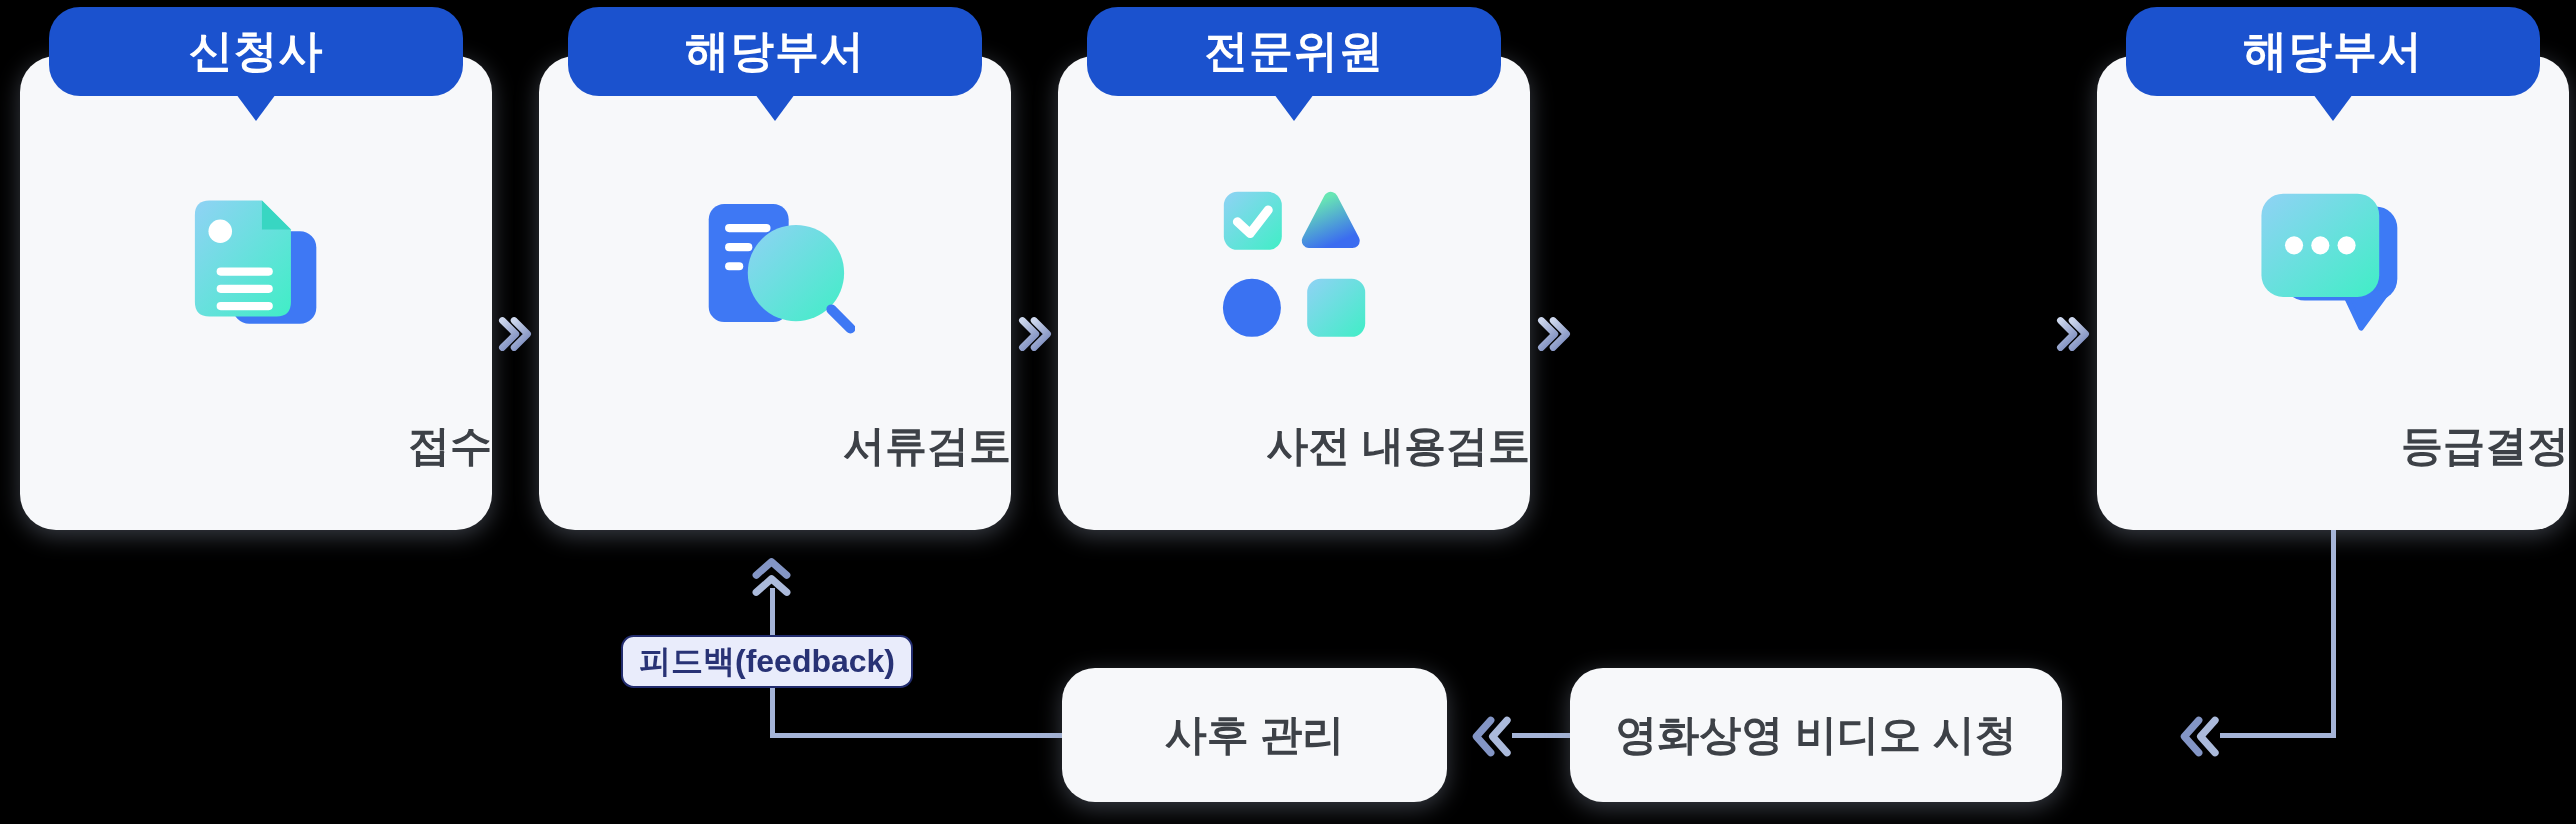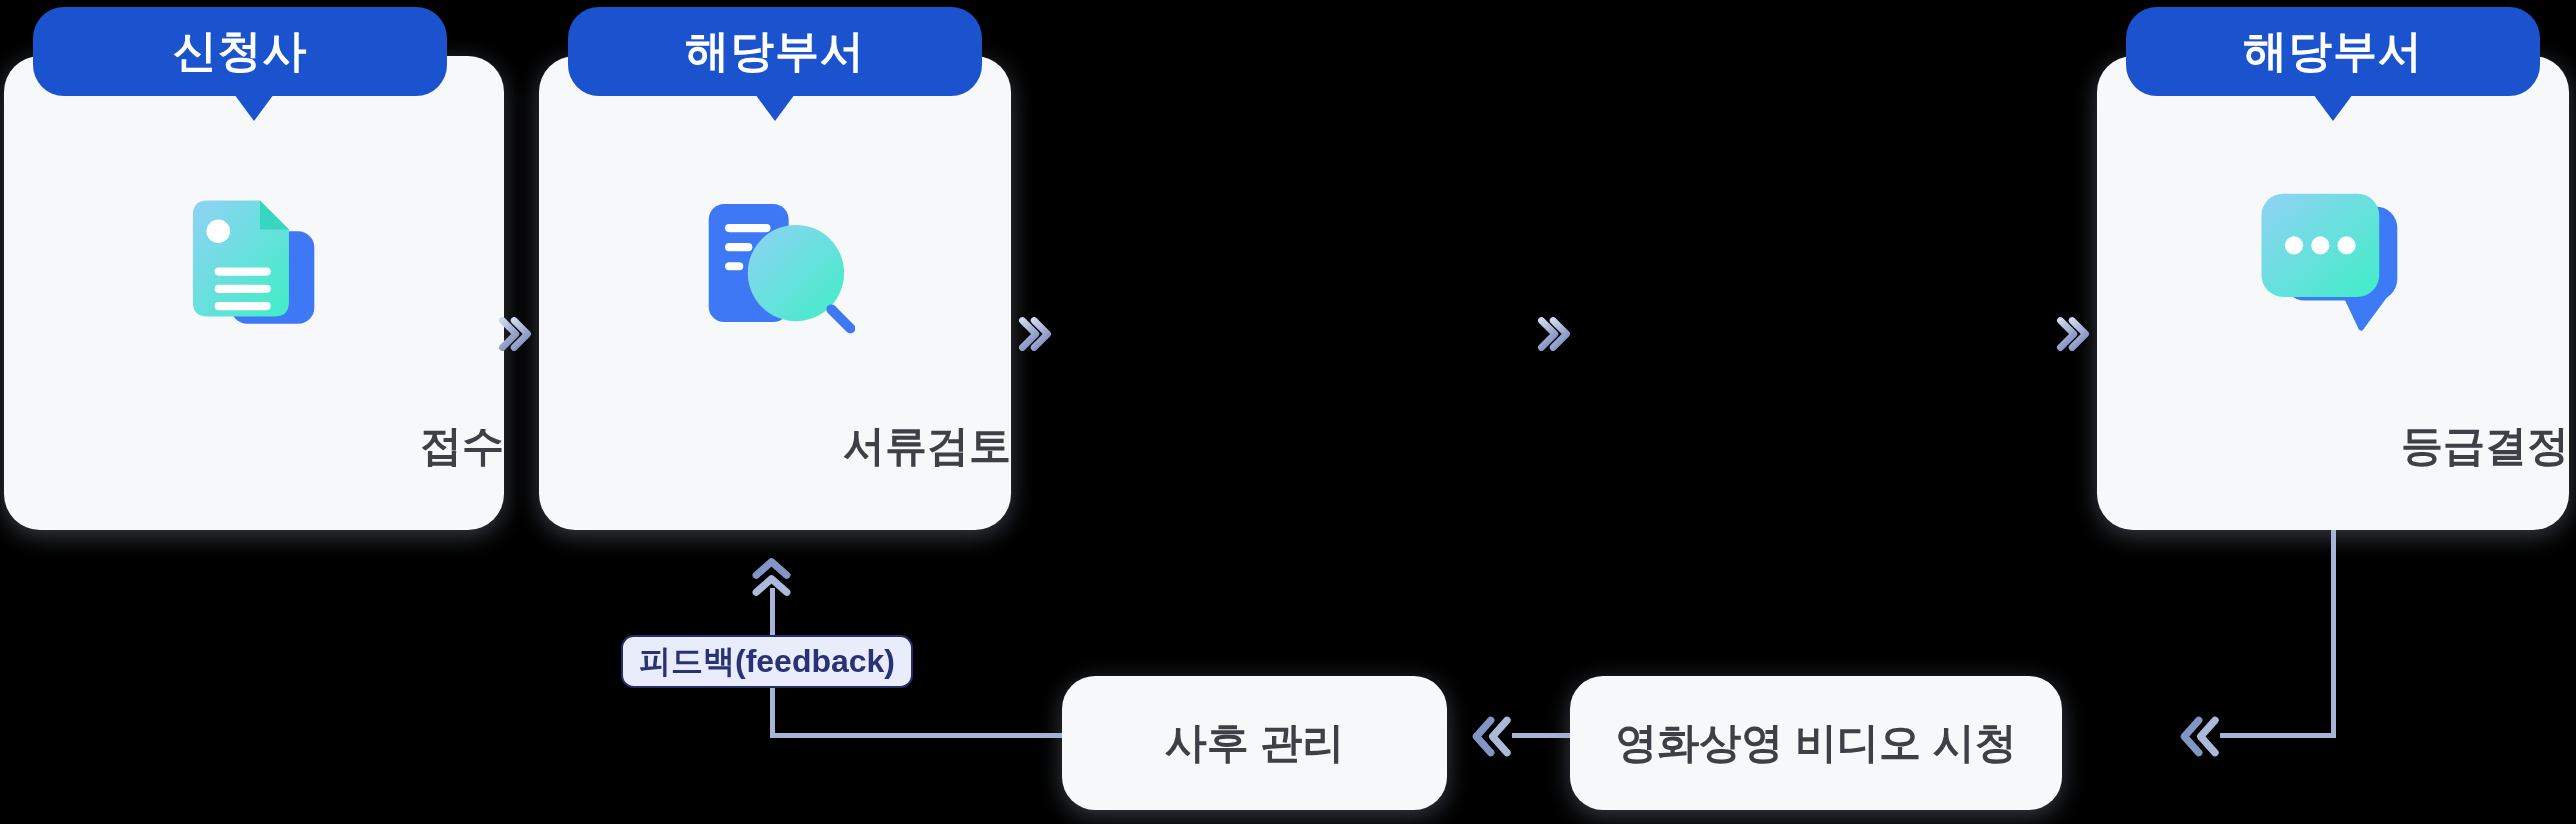--- a/index.html
+++ b/index.html
@@ -13,21 +13,21 @@
         border-radius:31px;display:flex;align-items:center;justify-content:center;
         color:#ffffff;font-size:44px;font-weight:700;letter-spacing:0.9px;}
   .pill-tail{position:absolute;top:38px;left:50%;margin-left:-20px;width:0;height:0;
         border-left:20px solid transparent;border-right:20px solid transparent;
         border-top:27px solid #1b52ce;}
   .icon-wrap{position:absolute;top:127px;left:0;width:100%;height:160px;
         display:flex;align-items:center;justify-content:center;}
   .step-label{position:absolute;top:363px;left:0;width:100%;text-align:right;
         font-size:42px;line-height:54px;font-weight:700;color:#3d4147;}
 
-  .card1{left:4px;padding-left:28px;}  .card2{left:539px;} .card3{left:1058px;}
+  .card1{left:20px;}  .card2{left:539px;} .card3{left:1058px;}
   .card4{left:1578px;} .card5{left:2097px;}
 
   
   .gap-chev{position:absolute;top:312px;}
   .gc1{left:497px;} .gc2{left:1017px;} .gc3{left:1536px;} .gc4{left:2055px;}
 
   
   .fl-line{position:absolute;background:#a5b4d7;}
   .vA{left:770px;top:588px;width:4.5px;height:49px;}
   .vB{left:770px;top:686px;width:4.5px;height:52px;}
@@ -41,21 +41,21 @@
   .larrow1{left:1470px;top:713px;}
   .larrow2{left:2178px;top:713px;}
 
   .feedback-label{position:absolute;left:621px;top:635px;width:292px;height:53px;
         background:#e9ecfb;border:2.7px solid #222c6e;border-radius:12.7px;box-sizing:border-box;
         display:flex;align-items:center;justify-content:center;
         font-size:32px;font-weight:600;color:#283275;z-index:3;}
 
   .bottom-box{position:absolute;top:668px;height:134px;background:#f7f8fa;border-radius:33px;
         box-shadow:0 5.4px 23.6px rgba(148,158,178,0.38);display:flex;align-items:center;
-        justify-content:center;font-size:42px;font-weight:700;color:#3d4147;z-index:2;margin-top:8px;}
+        justify-content:center;font-size:42px;font-weight:700;color:#3d4147;z-index:2;}
   .bb1{left:1062px;width:385px;}
   .bb2{left:1570px;width:492px;}
 
   .defs-holder{position:absolute;width:0;height:0;}
 </style>
 </head>
 <body>
 
 <div class="canvas">
 
@@ -110,20 +110,36 @@
         <rect x="32" y="34" width="50" height="9" rx="4.5" fill="#fff"></rect>
         <rect x="32" y="55" width="30" height="9" rx="4.5" fill="#fff"></rect>
         <rect x="32" y="76" width="20" height="9" rx="4.5" fill="#fff"></rect>
         <circle cx="110" cy="88" r="53" fill="url(#gradTeal)"></circle>
         <line x1="149" y1="128" x2="170" y2="149" stroke="#3e78f4" stroke-width="11" stroke-linecap="round"></line>
       </svg>
     </div>
     <div class="step-label">서류검토</div>
   </div>
 
+  <div class="card card3">
+    <div class="pill">
+      <span>전문위원</span>
+    </div>
+    <div class="pill-tail"></div>
+    <div class="icon-wrap">
+      <svg width="145" height="150" viewBox="0 0 160 165">
+        <rect x="2" y="4" width="64" height="64" rx="15" fill="url(#gradTeal)"></rect>
+        <polyline points="17,37 31,50 51,24" fill="none" stroke="#fff" stroke-width="10" stroke-linecap="round" stroke-linejoin="round"></polyline>
+        <path d="M120,12 L96,58 L144,58 Z" fill="url(#gradTri)" stroke="url(#gradTri)" stroke-width="16" stroke-linejoin="round"></path>
+        <circle cx="33" cy="132" r="32" fill="#3a72f2"></circle>
+        <rect x="94" y="100" width="64" height="64" rx="15" fill="url(#gradTeal)"></rect>
+      </svg>
+    </div>
+    <div class="step-label">사전 내용검토</div>
+  </div>
 
 
   <div class="card card5">
     <div class="pill">
       <span>해당부서</span>
     </div>
     <div class="pill-tail"></div>
     <div class="icon-wrap">
       <svg width="154" height="150" viewBox="0 0 170 165">
         <rect x="30" y="20" width="126" height="104" rx="24" fill="#3d7af5"></rect>

